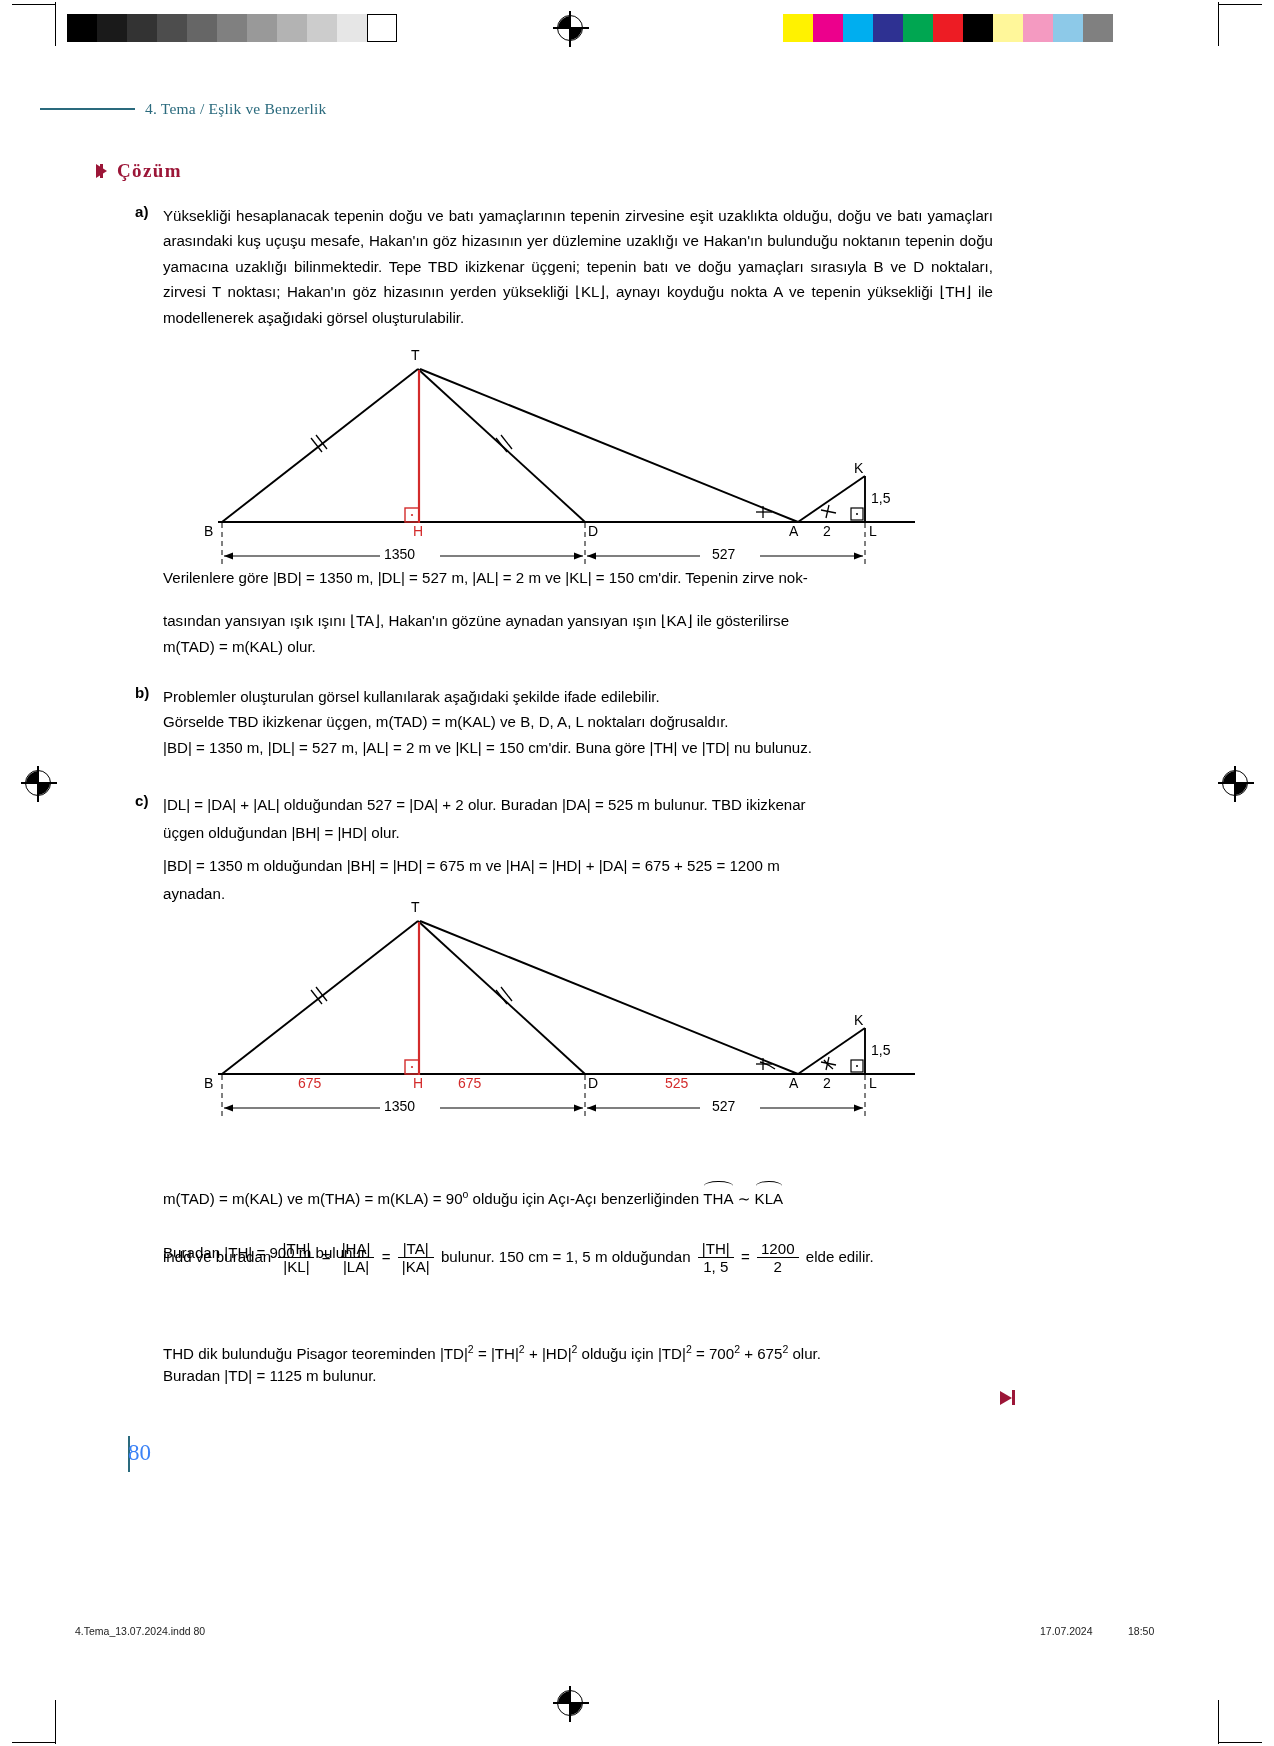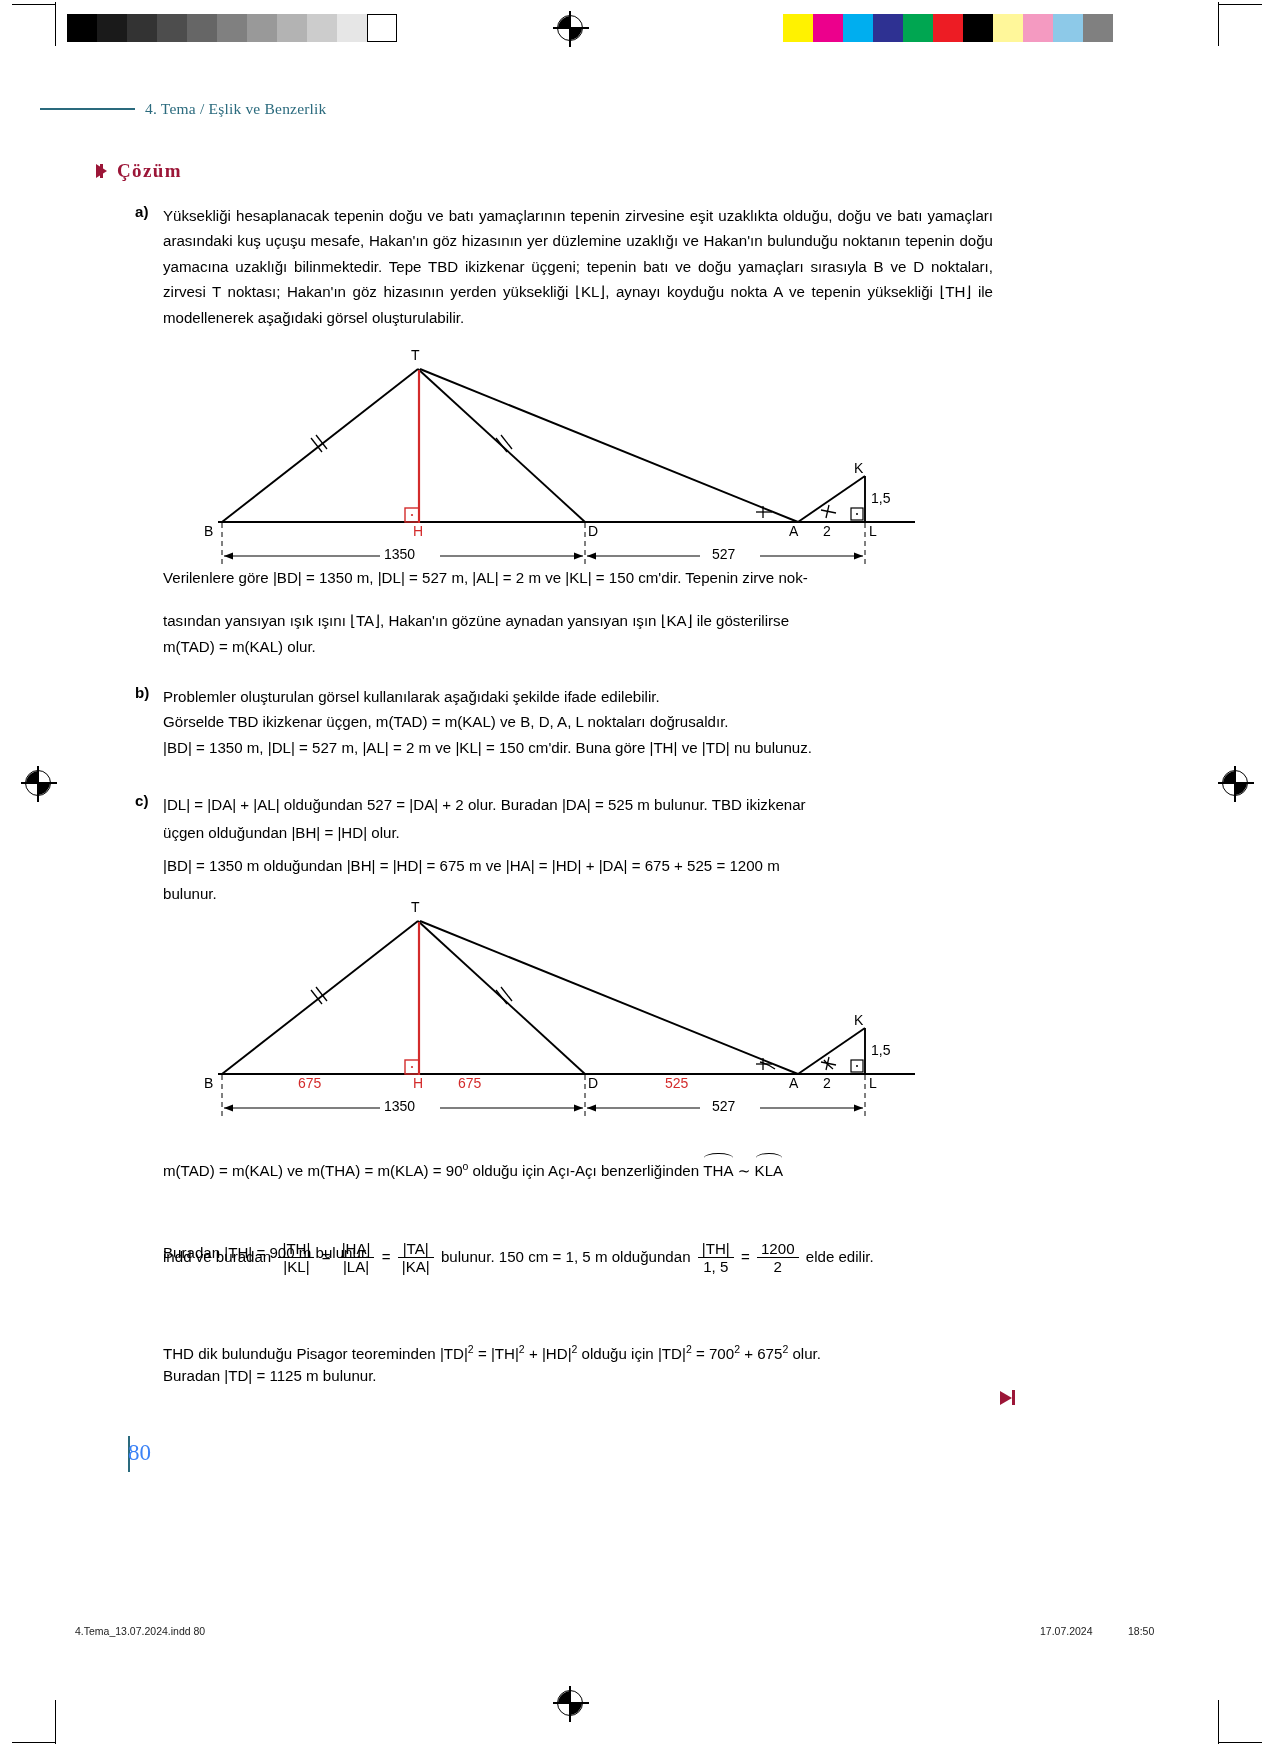--- a/index.html
+++ b/index.html
@@ -221,21 +221,21 @@
 
 <div class="marker" style="left:135px; top:684px;">b)</div>
 <div class="para" style="left:163px; top:684px; width:830px;">Problemler oluşturulan görsel kullanılarak aşağıdaki şekilde ifade edilebilir.</div>
 <div class="para" style="left:163px; top:709px; width:830px;">Görselde TBD ikizkenar üçgen, m(TAD) = m(KAL) ve B, D, A, L noktaları doğrusaldır.</div>
 <div class="para" style="left:163px; top:735px; width:830px;">|BD| = 1350 m, |DL| = 527 m, |AL| = 2 m ve |KL| = 150 cm'dir. Buna göre |TH| ve |TD| nu bulunuz.</div>
 
 <div class="marker" style="left:135px; top:792px;">c)</div>
 <div class="para" style="left:163px; top:792px; width:830px;">|DL| = |DA| + |AL| olduğundan 527 = |DA| + 2 olur. Buradan |DA| = 525 m bulunur. TBD ikizkenar</div>
 <div class="para" style="left:163px; top:820px; width:830px;">üçgen olduğundan |BH| = |HD| olur.</div>
 <div class="para" style="left:163px; top:853px; width:830px;">|BD| = 1350 m olduğundan |BH| = |HD| = 675 m ve |HA| = |HD| + |DA| = 675 + 525 = 1200 m</div>
-<div class="para" style="left:163px; top:881px; width:830px;">bulunur.</div>
+<div class="para" style="left:163px; top:881px; width:830px;">aynadan.</div>
 
 <div class="diagram" style="left:200px; top:912px; width:740px; height:215px;">
   <svg width="740" height="215" viewBox="0 0 740 215">
     <line x1="18" y1="162" x2="715" y2="162" stroke="#000" stroke-width="2.1"></line>
     <line x1="218" y1="9" x2="22" y2="162" stroke="#000" stroke-width="1.9"></line>
     <line x1="218" y1="9" x2="385" y2="162" stroke="#000" stroke-width="1.9"></line>
     <line x1="220" y1="9" x2="598" y2="162" stroke="#000" stroke-width="1.9"></line>
     <line x1="598" y1="162" x2="665" y2="116" stroke="#000" stroke-width="1.9"></line>
     <line x1="665" y1="116" x2="665" y2="162" stroke="#000" stroke-width="1.9"></line>
     <line x1="219" y1="10" x2="219" y2="163" stroke="#d32b2b" stroke-width="2.2"></line>
@@ -289,21 +289,21 @@
   <div class="dlabel" style="left:671px; top:130px;">1,5</div>
 
   <div class="dlabel red" style="left:98px;  top:163px;">675</div>
   <div class="dlabel red" style="left:258px; top:163px;">675</div>
   <div class="dlabel red" style="left:465px; top:163px;">525</div>
 
   <div class="dlabel" style="left:184px; top:186px;">1350</div>
   <div class="dlabel" style="left:512px; top:186px;">527</div>
 </div>
 
-<div class="para" style="left:163px; top:1152px; width:830px; line-height:28px;">
+<div class="para" style="left:163px; top:1180px; width:830px; line-height:28px;">
   <span>m(TAD) = m(KAL) ve m(THA) = m(KLA) = 90</span><sup class="small">o</sup><span> olduğu için Açı-Açı benzerliğinden</span>
   <span class="ang"><span class="arc"></span><span>THA</span></span>
   <span>∼</span>
   <span class="ang"><span class="arc"></span><span>KLA</span></span>
 </div>
 
 <div class="para" style="left:163px; top:1240px; width:840px; line-height:22px;">
   <span>indd ve buradan</span>
   <span class="frac">
     <span class="num">|TH|</span>

